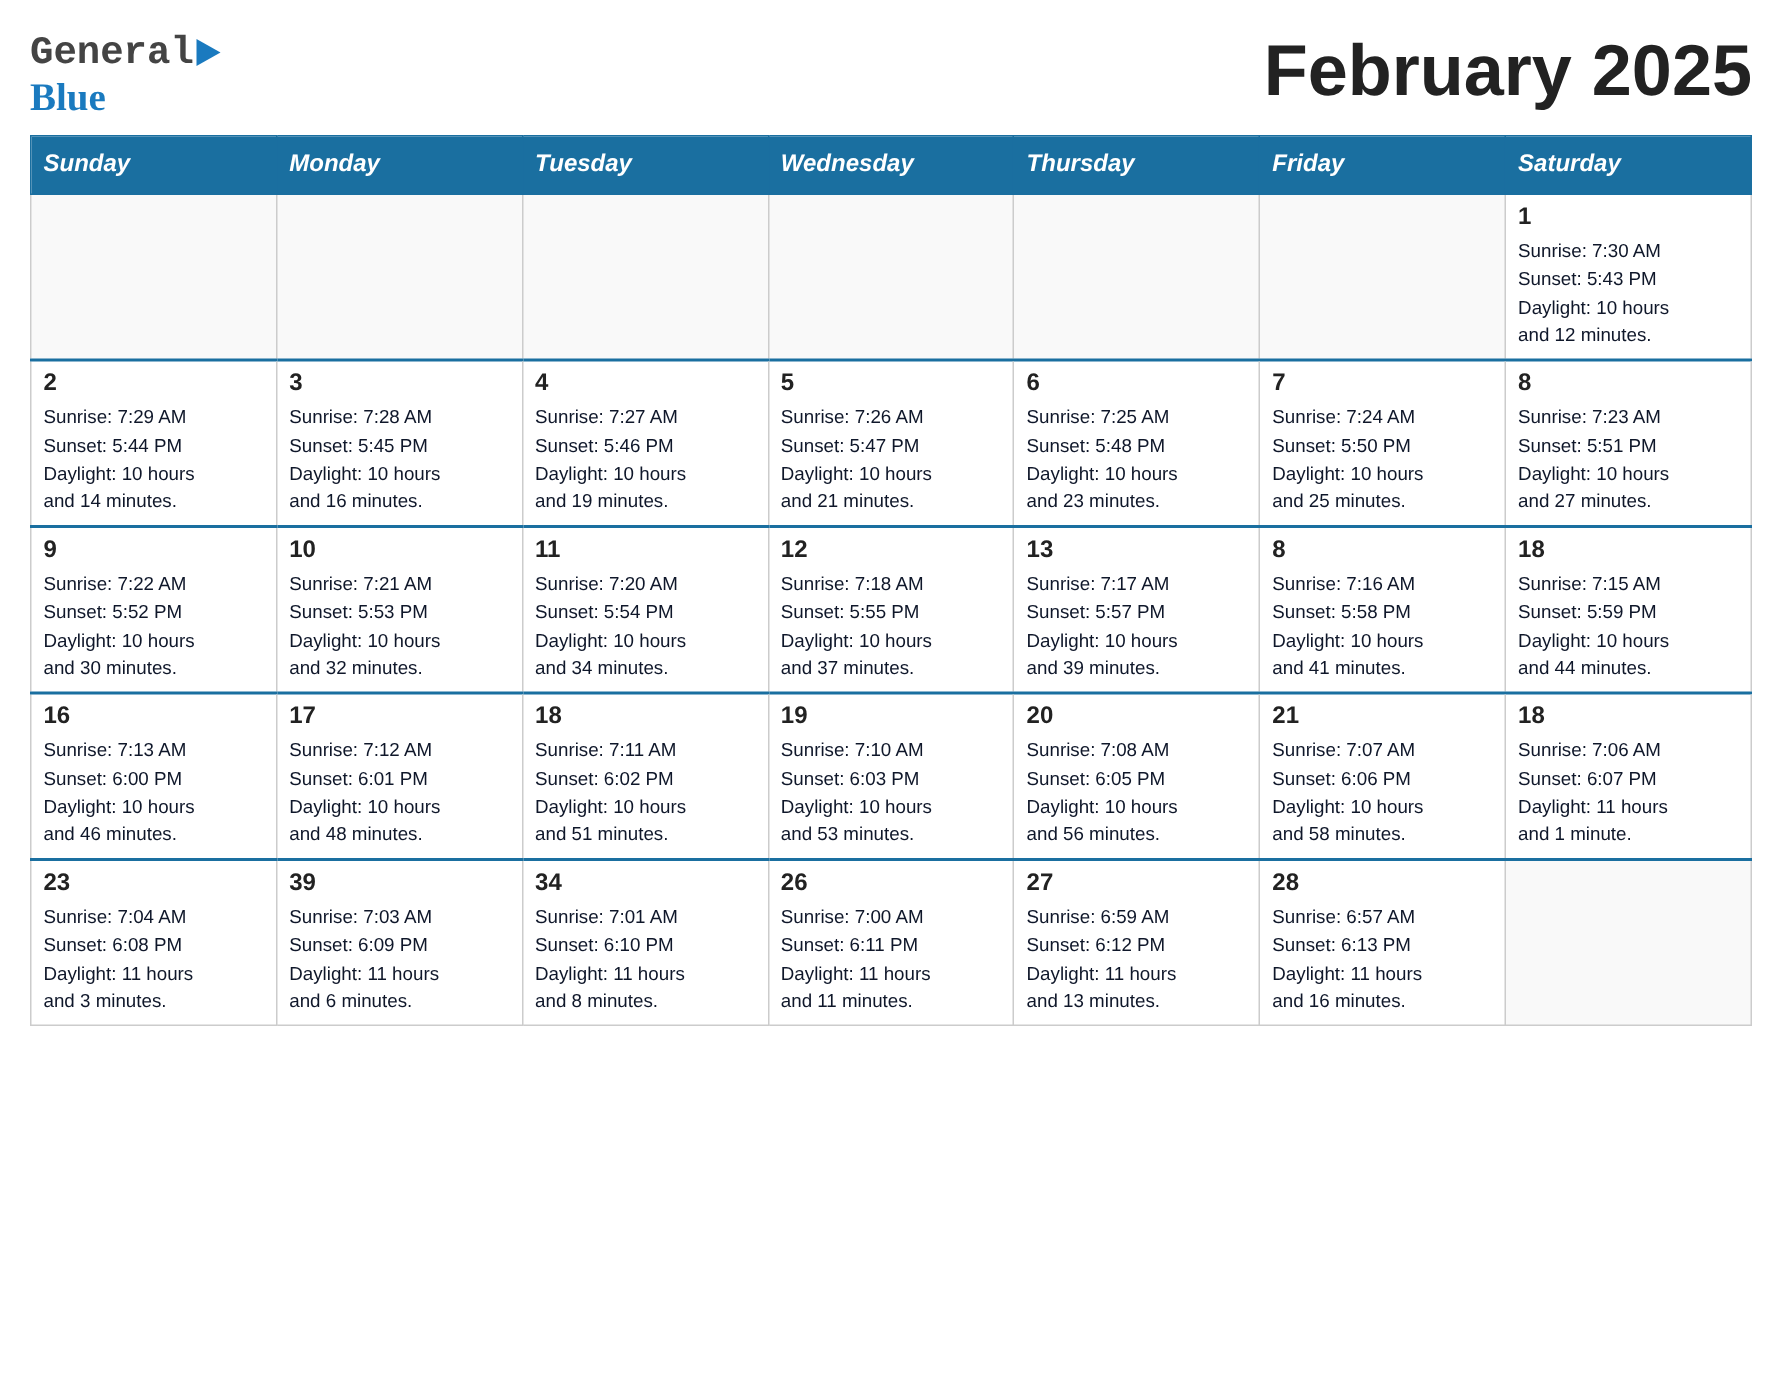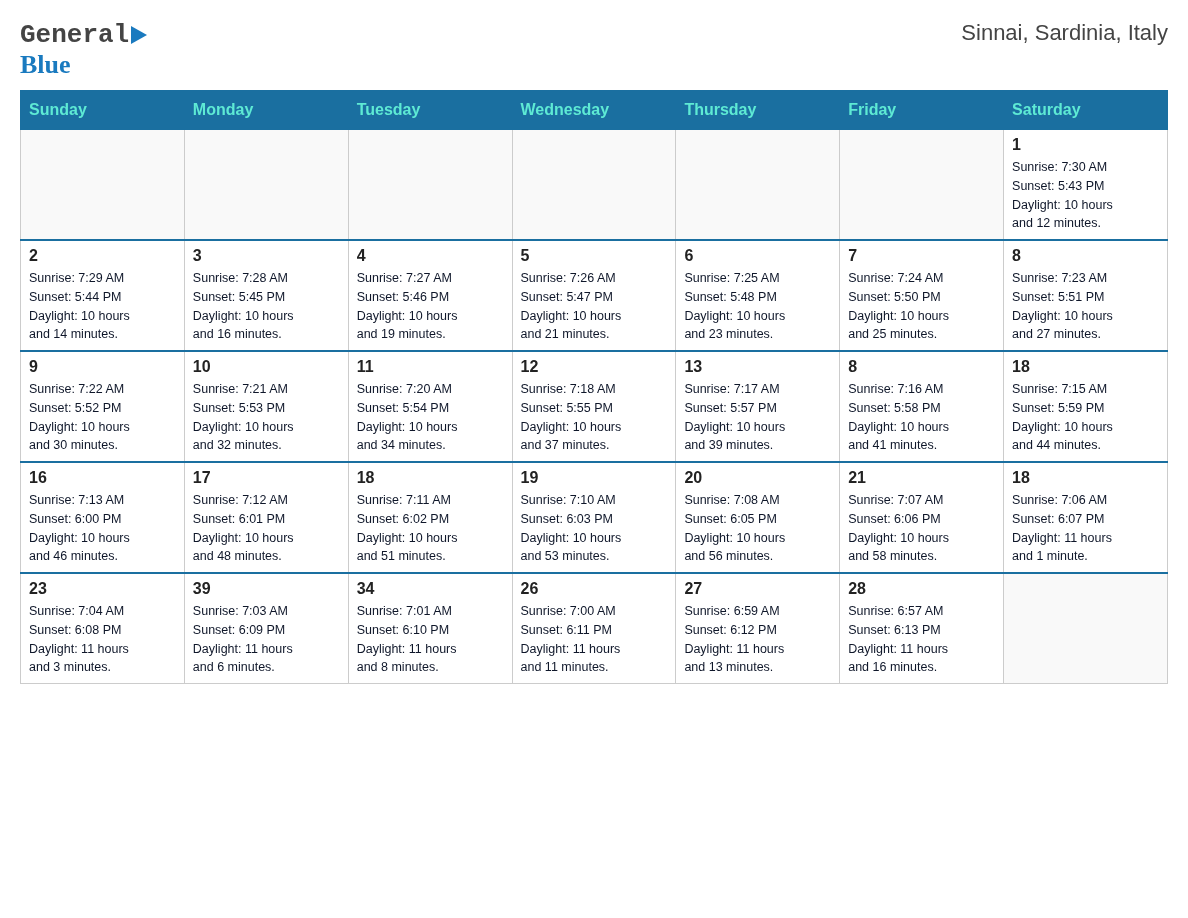--- a/index.html
+++ b/index.html
@@ -33,26 +33,27 @@
       font-size: 22px;
       color: #444;
     }
     .calendar-table {
       width: 100%;
       border-collapse: collapse;
       margin-top: 8px;
     }
     .calendar-table th {
       background-color: #1a6fa0;
-      color: #5eead4;
+      color: #ffffff;
       font-size: 16px;
       font-weight: bold;
       padding: 10px 8px;
       text-align: left;
       border: 1px solid #1a6fa0;
+      font-style: italic;
     }
     .calendar-table td {
       border: 1px solid #ccc;
       vertical-align: top;
       padding: 6px 8px;
       width: calc(100% / 7);
       min-height: 110px;
     }
     .day-number {
       font-size: 16px;
@@ -107,21 +108,21 @@
   <div class="logo">
     <div class="logo-row">
       <span class="logo-text-general">General</span>
       <div class="logo-triangle"></div>
     </div>
     <div class="logo-text-blue-container">
       <span class="logo-text-blue">Blue</span>
     </div>
   </div>
   <div class="title-area">
-    <div class="location">Sinnai, Sardinia, Italy</div>
+    <div class="month-title">February 2025</div>
   </div>
 </div>
 
 <table class="calendar-table">
   <thead>
     <tr>
     <th>Sunday</th>
         <th>Monday</th>
         <th>Tuesday</th>
         <th>Wednesday</th>

